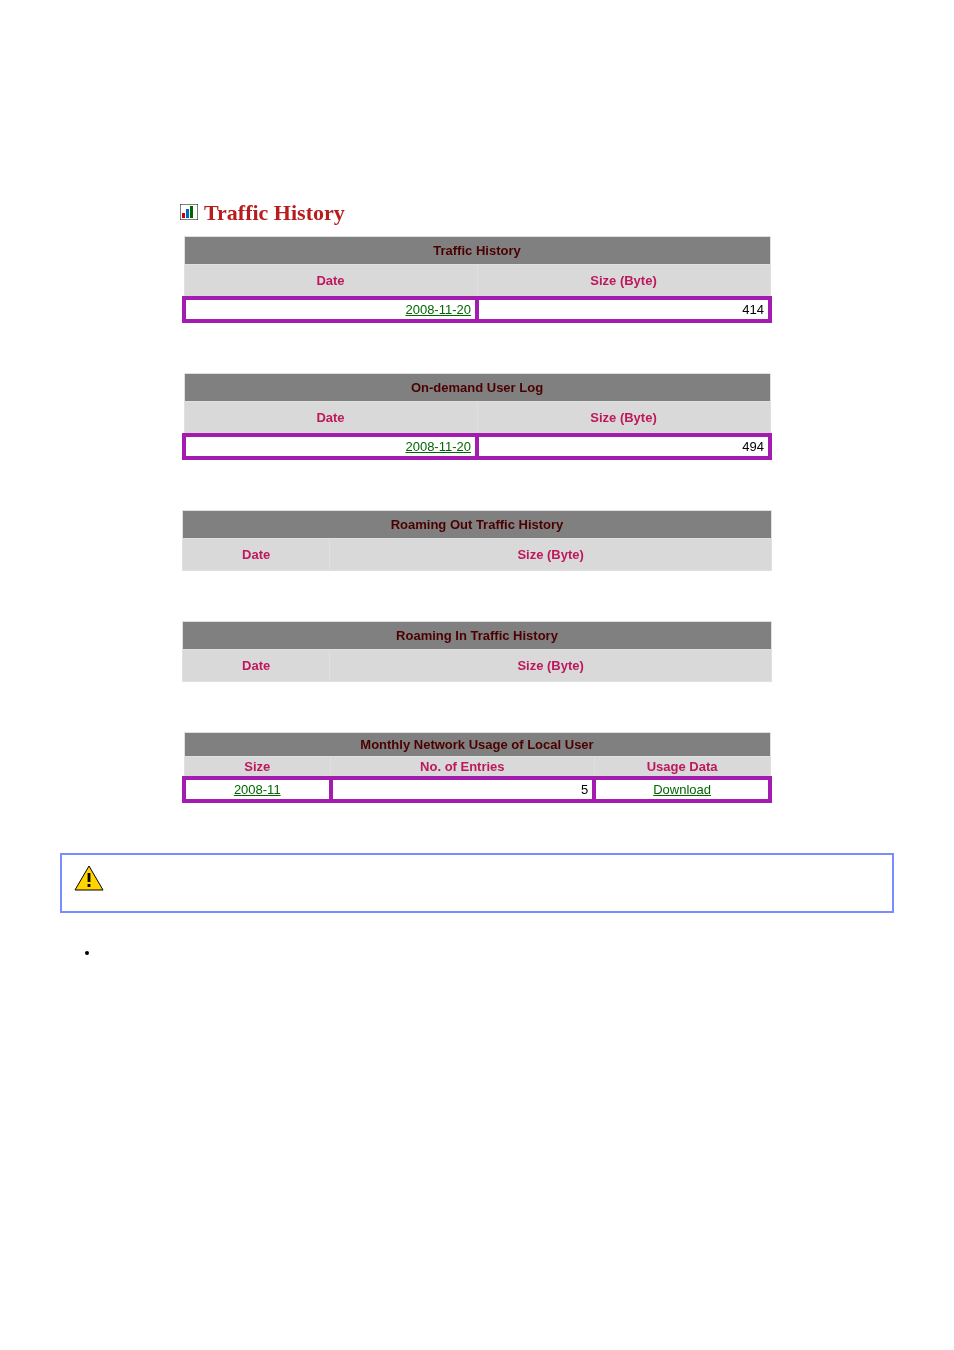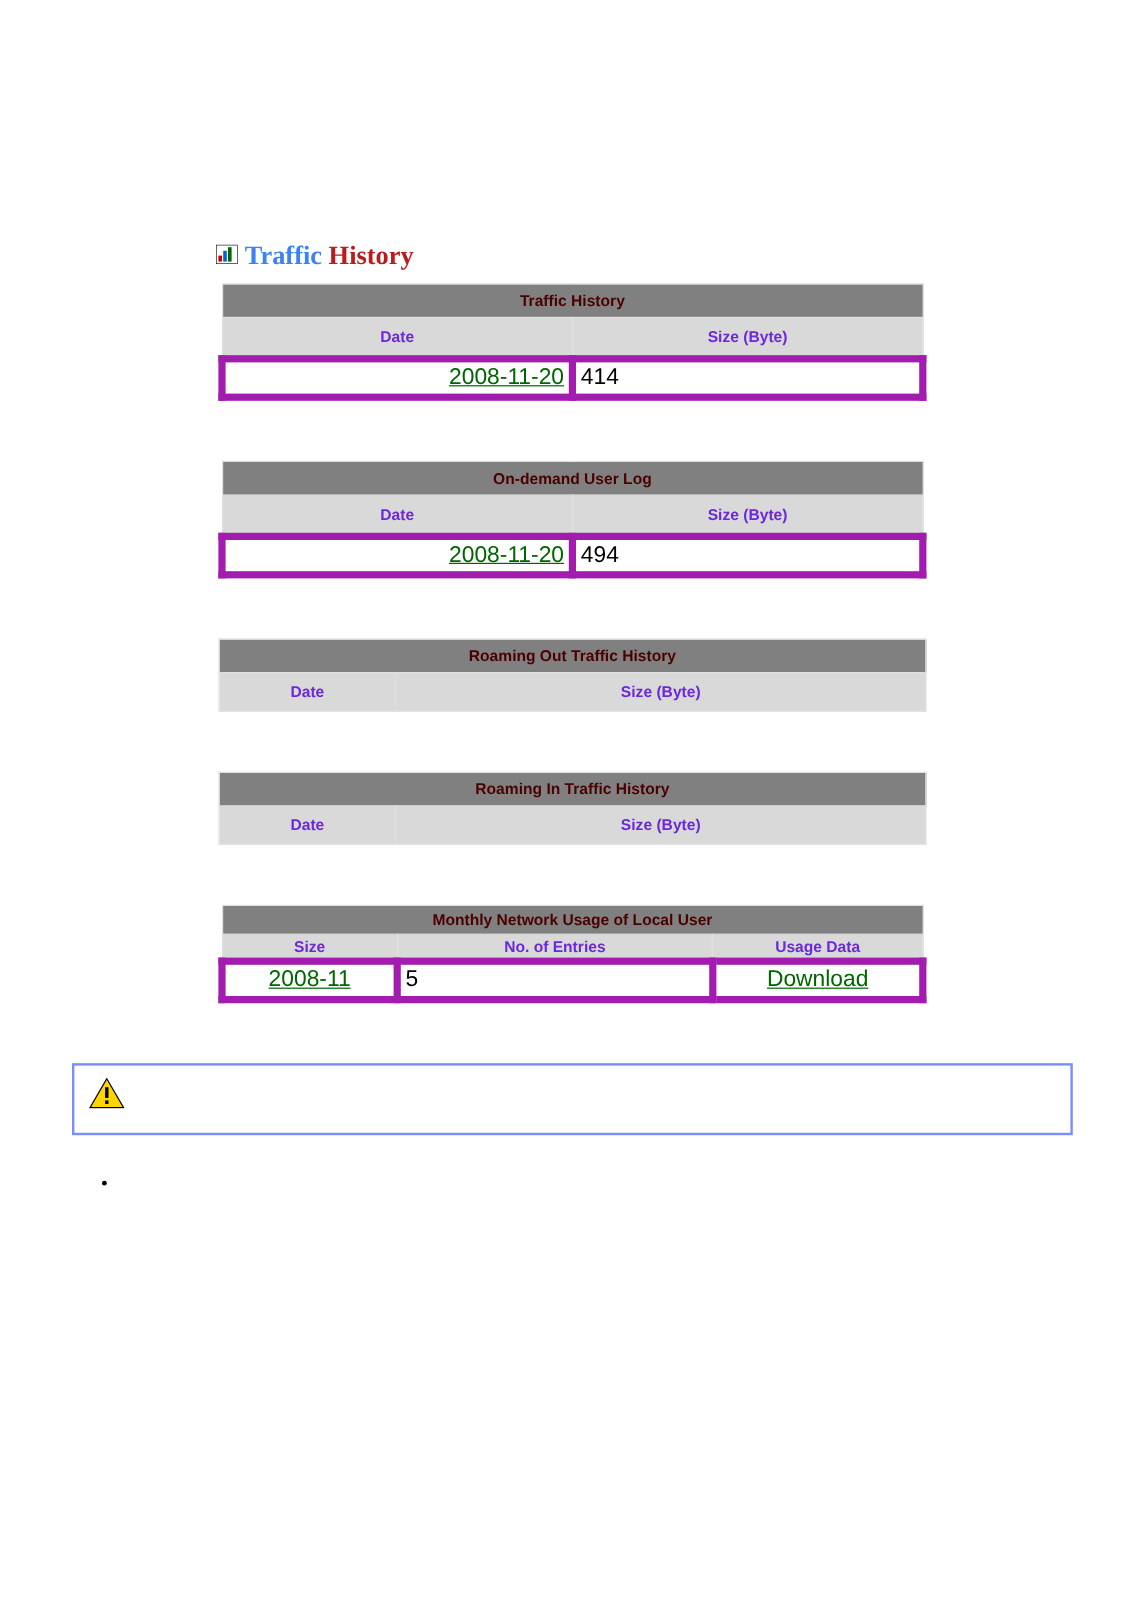--- a/index.html
+++ b/index.html
@@ -19,21 +19,21 @@
     font-size: 22px;
     font-weight: bold;
     margin: 180px 0 10px 120px;
     display: flex;
     align-items: center;
     gap: 6px;
   }
   .page-title .icon {
     display:inline-block;
   }
-  .page-title .green { color: #3b82f6; }
+  .page-title .green { color: #b91c1c; }
   .page-title .blue  { color: #b91c1c; }
 
   .tbl-wrap {
     margin: 0 auto 50px auto;
     width: 590px;
   }
   .tbl-wrap.tight { }
 
   table {
     border-collapse: collapse;
@@ -47,35 +47,35 @@
     background: #808080;
     color: #4b0000;
     font-weight: bold;
     text-align: center;
     padding: 6px 4px;
     border: 1px solid #e0e0e0;
     font-size: 13px;
   }
   .head-row th {
     background: #d9d9d9;
-    color: #6d28d9;
+    color: #be185d;
     font-weight: bold;
     text-align: center;
     padding: 8px 4px;
     border: 1px solid #e0e0e0;
     font-size: 13px;
   }
   .data-row td {
     background: #ffffff;
     padding: 2px 4px;
-    border: 6px solid #a21caf;
-    font-size: 19px;
+    border: 4px solid #a21caf;
+    font-size: 13px;
   }
   .data-row td.date { text-align: right; }
-  .data-row td.num  { text-align: left; }
+  .data-row td.num  { text-align: right; }
   .data-row td.center { text-align: center; }
   .link {
     color: #006600;
     text-decoration: underline;
     cursor: pointer;
   }
 
   
   .compact th.head-row-th {
     padding: 2px 4px;

